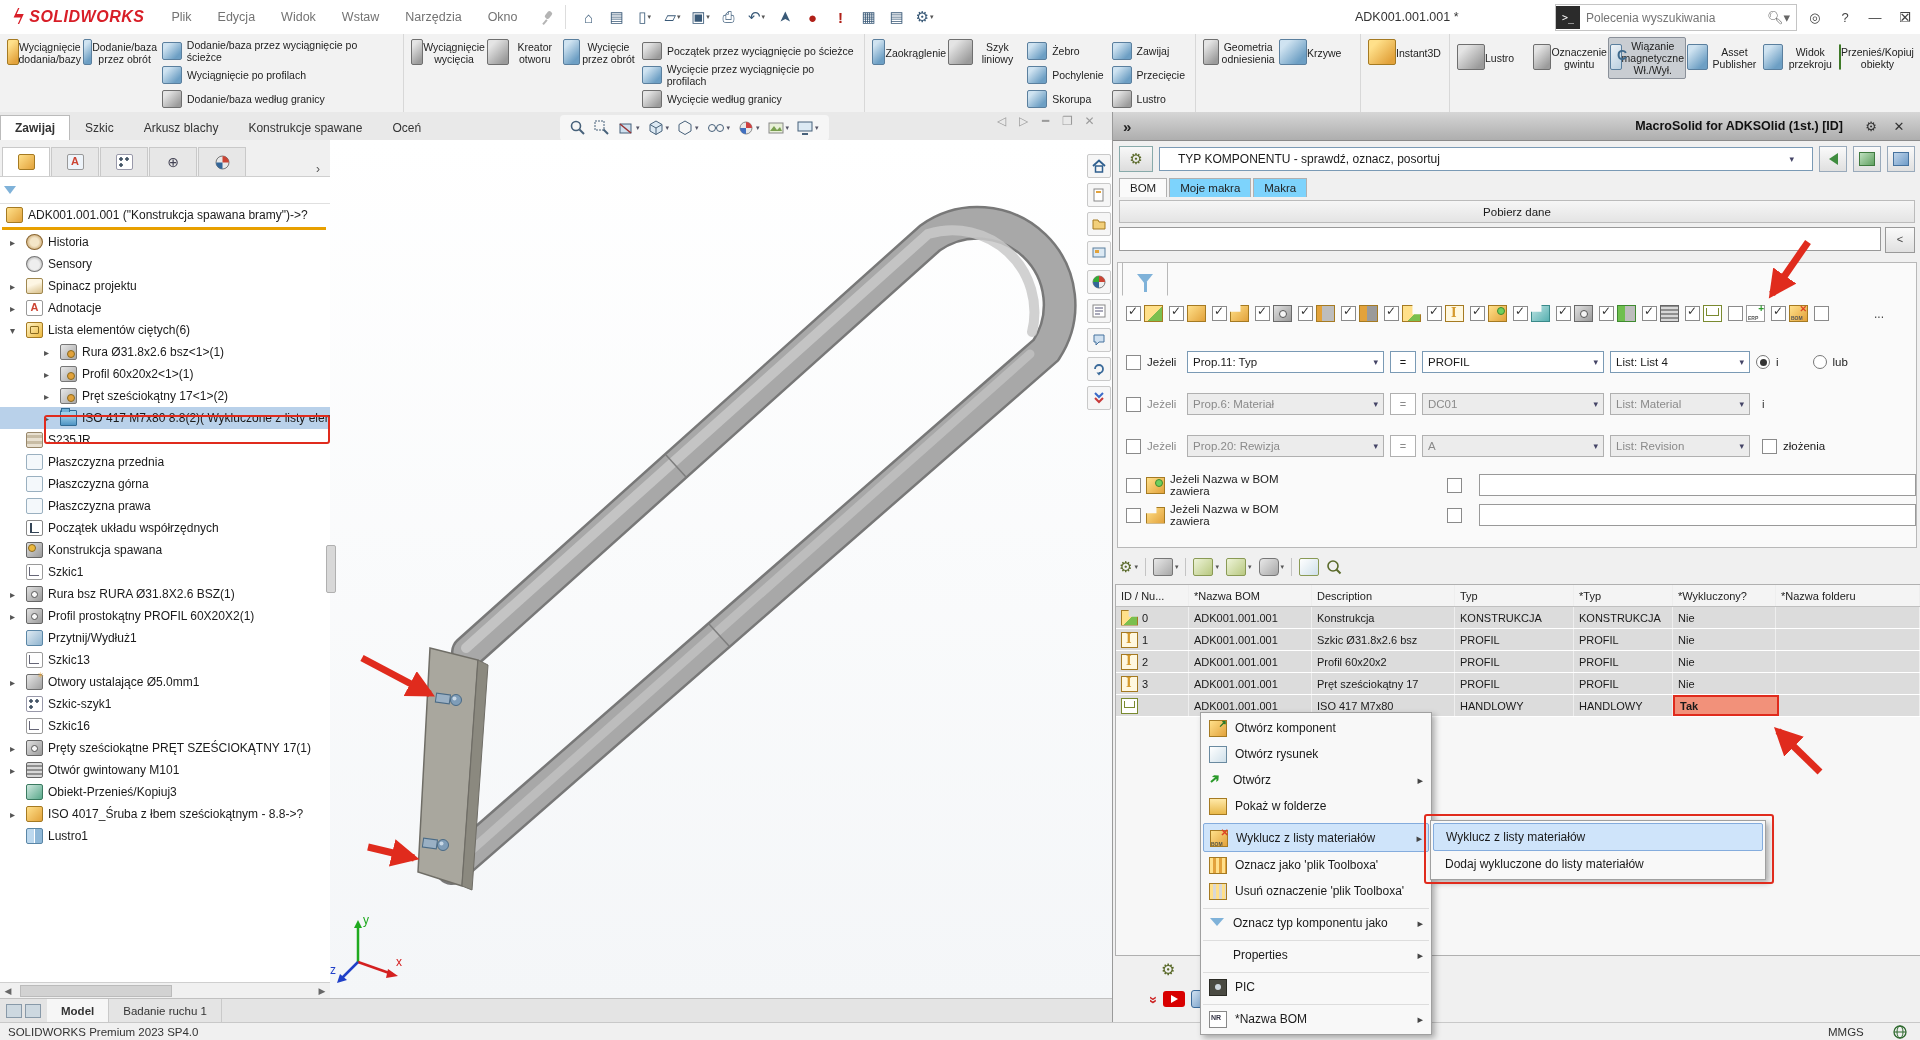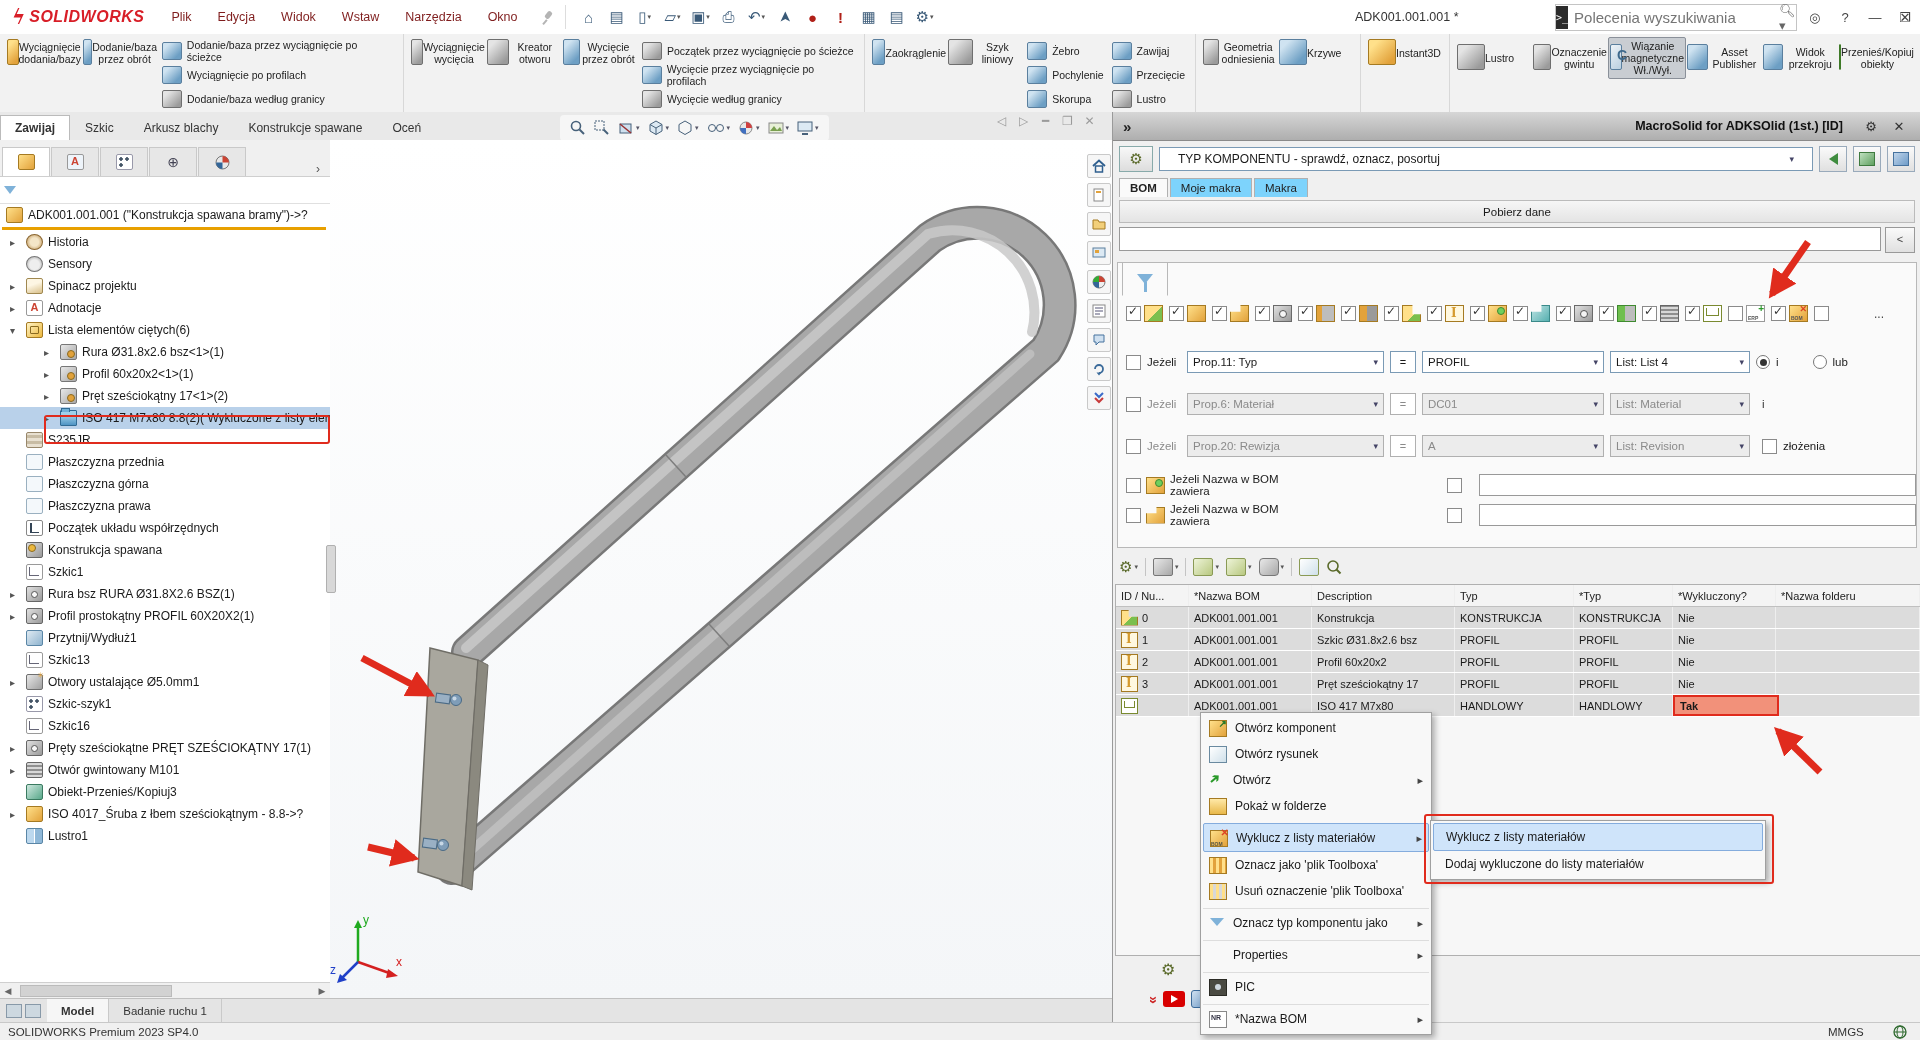--- a/index.html
+++ b/index.html
@@ -4,32 +4,32 @@
 <style>
   html,body{margin:0;padding:0}
   body{width:1920px;height:1040px;position:relative;overflow:hidden;
        font-family:"Liberation Sans",sans-serif;font-size:12px;color:#1a1a1a;background:#f0f0f0}
   .abs{position:absolute}
   
   #titlebar{left:0;top:0;width:1920px;height:34px;background:#ffffff;border-bottom:1px solid #d9d9d9;display:flex;align-items:center}
   #logo{display:flex;align-items:center;gap:4px;padding:0 14px 0 12px}
   #logo .swoosh{font-family:"DejaVu Serif",serif;font-style:italic;font-weight:bold;color:#d81e27;font-size:20px;line-height:1}
   #logo .logotext{color:#d81e27;font-weight:bold;font-style:italic;font-size:16px;letter-spacing:.5px}
-  .menu-item{padding:0 13px;font-size:12.5px;color:#7f1d1d;height:34px;display:flex;align-items:center;cursor:default}
+  .menu-item{padding:0 13px;font-size:12.5px;color:#737373;height:34px;display:flex;align-items:center;cursor:default}
   #pin-icon{width:14px;height:14px;margin:0 10px;position:relative;opacity:.55}
   #pin-icon:before{content:"";position:absolute;left:5px;top:1px;width:5px;height:8px;background:#777;border-radius:2px;transform:rotate(40deg)}
   #pin-icon:after{content:"";position:absolute;left:3px;top:9px;width:1.5px;height:6px;background:#777;transform:rotate(40deg)}
   #qat{display:flex;align-items:center;gap:2px;border-left:1px solid #ddd;padding-left:10px;height:24px}
   .qat-btn{width:26px;height:24px;display:flex;align-items:center;justify-content:center;color:#3a5a78;font-size:15px;border-radius:2px}
   .qat-btn .dd{font-size:7px;color:#555;margin-left:1px}
   .qat-red{color:#b02018;font-weight:bold}
   #doc-title{position:absolute;left:1355px;top:0;height:34px;display:flex;align-items:center;font-size:12.5px;color:#333}
   #search-box{position:absolute;left:1555px;top:4px;width:240px;height:25px;border:1px solid #c4c4c4;background:#fff;display:flex;align-items:center}
   #search-chip{width:24px;height:23px;background:#2b2b2b;color:#fff;font-family:"DejaVu Sans Mono",monospace;font-size:10px;display:flex;align-items:center;justify-content:center}
-  #search-input{border:0;outline:0;flex:1;padding:0 6px;font-size:15px;color:#a16207;font-family:"Liberation Sans",sans-serif}
+  #search-input{border:0;outline:0;flex:1;padding:0 6px;font-size:12px;color:#a16207;font-family:"Liberation Sans",sans-serif}
   #search-mag{color:#666;padding-right:6px;font-size:13px}
   .win-glyphs{position:absolute;top:0;height:34px;display:flex;align-items:center;gap:0}
   .win-btn{width:30px;height:34px;display:flex;align-items:center;justify-content:center;color:#444;font-size:13px}
   
   #ribbon{left:0;top:34px;width:1920px;height:78px;background:#f2f2f2;border-bottom:1px solid #d0d0d0;display:flex;align-items:stretch}
   .rgroup{display:flex;align-items:flex-start;padding:3px 6px 0 6px;border-right:1px solid #d8d8d8}
   .rbig{width:74px;display:flex;flex-direction:row;align-items:center;text-align:center;font-size:10.5px;line-height:1.15;color:#222;padding:2px 1px;border-radius:2px}
   .rbig.active{background:#c9cdd2;border:1px solid #8a9099}
   .rbig .rico{width:26px;height:24px;margin-bottom:2px}
   .rstack{display:flex;flex-direction:column;justify-content:flex-start;gap:1px;padding-top:2px}
@@ -137,21 +137,21 @@
   #gear-btn{width:32px;height:24px;border:1px solid #8aa;background:linear-gradient(180deg,#f8f8f8,#ddd);display:flex;align-items:center;justify-content:center;color:#5a6a2a;font-size:15px}
   #macro-combo{flex:1;height:22px;border:1px solid #7a9ab5;background:#fff;display:flex;align-items:center;padding:0 18px;font-size:12px;justify-content:space-between}
   #macro-combo .dd{color:#446;font-size:9px}
   .side-btn{width:26px;height:24px;border:1px solid #9ab;background:linear-gradient(180deg,#fafafa,#e0e0e0);display:flex;align-items:center;justify-content:center}
   .tri-left{width:0;height:0;border-top:6px solid transparent;border-bottom:6px solid transparent;border-right:9px solid #3f8c3f}
   .panel-sq{width:14px;height:12px;background:linear-gradient(135deg,#bfe0bf,#5fa05f);border:1px solid #3f7a3f}
   .panel-sq.blue{background:linear-gradient(135deg,#bfd4ea,#6f9cc8);border-color:#46729e}
   
   #ms-tabs{position:absolute;left:6px;top:66px;display:flex;align-items:flex-end}
   .mstab{padding:3px 10px;font-size:11.5px;border:1px solid #b0b0b0;border-bottom:0;background:#7dd3fc;margin-right:2px;color:#222}
-  .mstab.active{background:#fafafa;font-weight:bold}
+  .mstab.active{background:#fafafa;font-weight:normal}
   #fetch-btn{position:absolute;left:6px;top:88px;width:794px;height:21px;background:linear-gradient(180deg,#f6f6f6,#e4e4e4);border:1px solid #bbb;display:flex;align-items:center;justify-content:center;font-size:11.5px}
   #big-input{position:absolute;left:6px;top:115px;width:760px;height:22px;border:1px solid #999;background:#fff}
   #big-input-btn{position:absolute;left:772px;top:115px;width:28px;height:24px;border:1px solid #999;background:linear-gradient(180deg,#fafafa,#e0e0e0);text-align:center;font-size:11px;color:#444;line-height:22px}
   
   #filter-box{position:absolute;left:4px;top:150px;width:798px;height:284px;background:#fafafa;border:1px solid #b8b8b8}
   #funnel-tab{position:absolute;left:4px;top:-1px;width:44px;height:32px;background:#fafafa;border:1px solid #b8b8b8;border-bottom:1px solid #fafafa;display:flex;align-items:center;justify-content:center}
   .funnel-glyph{width:0;height:0;border-left:8px solid transparent;border-right:8px solid transparent;border-top:10px solid #7fb2d9;position:relative}
   .funnel-glyph:after{content:"";position:absolute;left:-1.5px;top:-2px;width:3px;height:10px;background:#7fb2d9}
   #toggles{position:absolute;left:8px;top:42px;display:flex;align-items:center;gap:4px}
   .tg{display:flex;align-items:center;gap:3px;width:39px}

